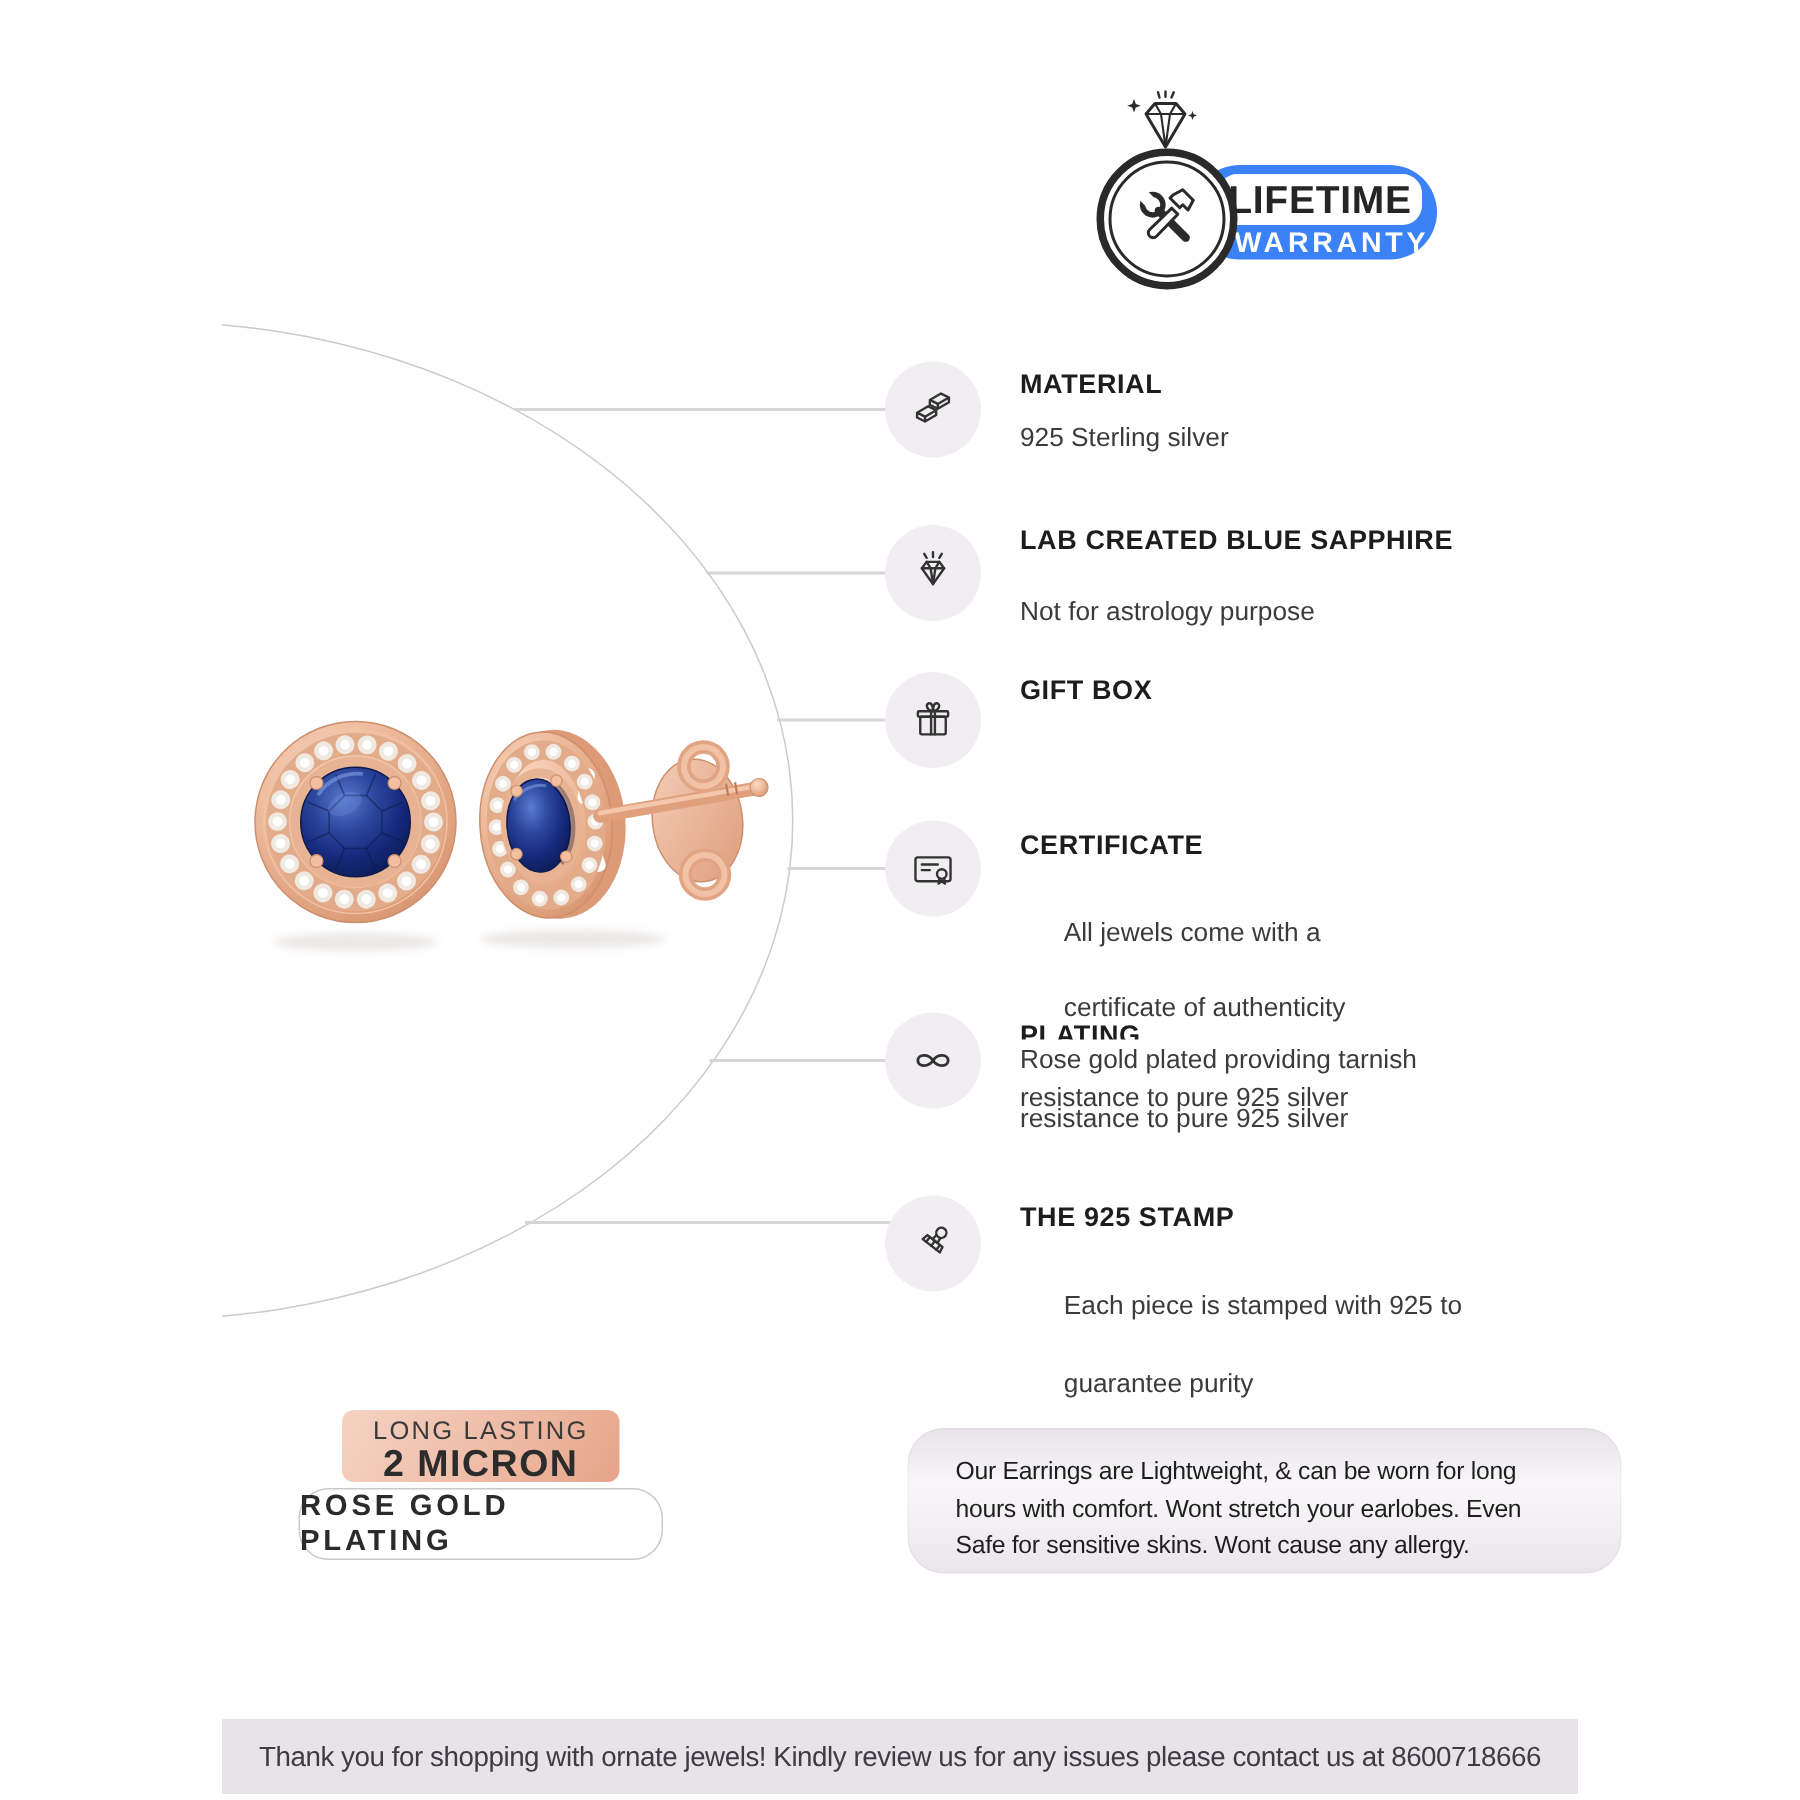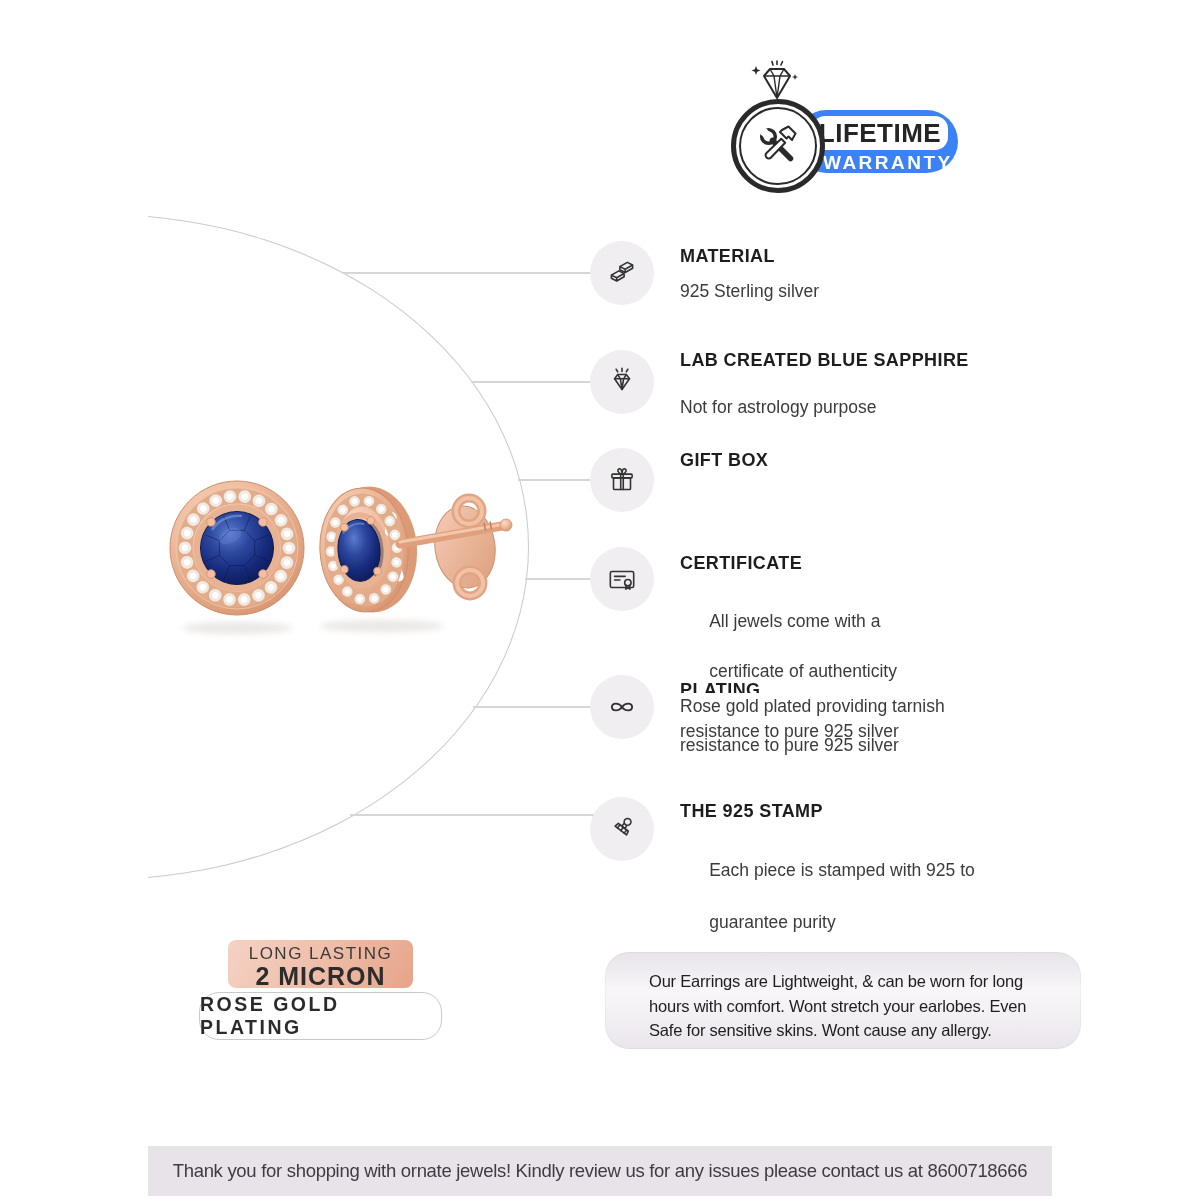--- a/index.html
+++ b/index.html
@@ -73,21 +73,21 @@
   }
   .rosegold-label{font-size:19.5px;font-weight:700;letter-spacing:2.5px;color:#2b2b2b;}
 
   
   .comfort-box{
     left:605px;top:952px;width:476px;height:97px;border-radius:24px;
     background:linear-gradient(180deg,#e7e3e9 0%,#f8f6f9 38%,#f2eff3 70%,#e9e5eb 100%);
     box-shadow:inset 0 0 0 1px rgba(0,0,0,0.03);
   }
   .comfort-text{
-    padding:17px 28px 0 44px;font-size:16.5px;letter-spacing:-.2px;
+    padding:17px 28px 0 32px;font-size:16.5px;letter-spacing:-.2px;
     line-height:24.5px;color:#1e1e1e;
   }
 
   
   .footer-bar{
     left:148px;top:1146px;width:904px;height:50px;background:#e7e3e9;
     display:flex;align-items:center;justify-content:center;
   }
   .footer-text{font-size:18.5px;letter-spacing:-.3px;color:#3f3b42;}
 

